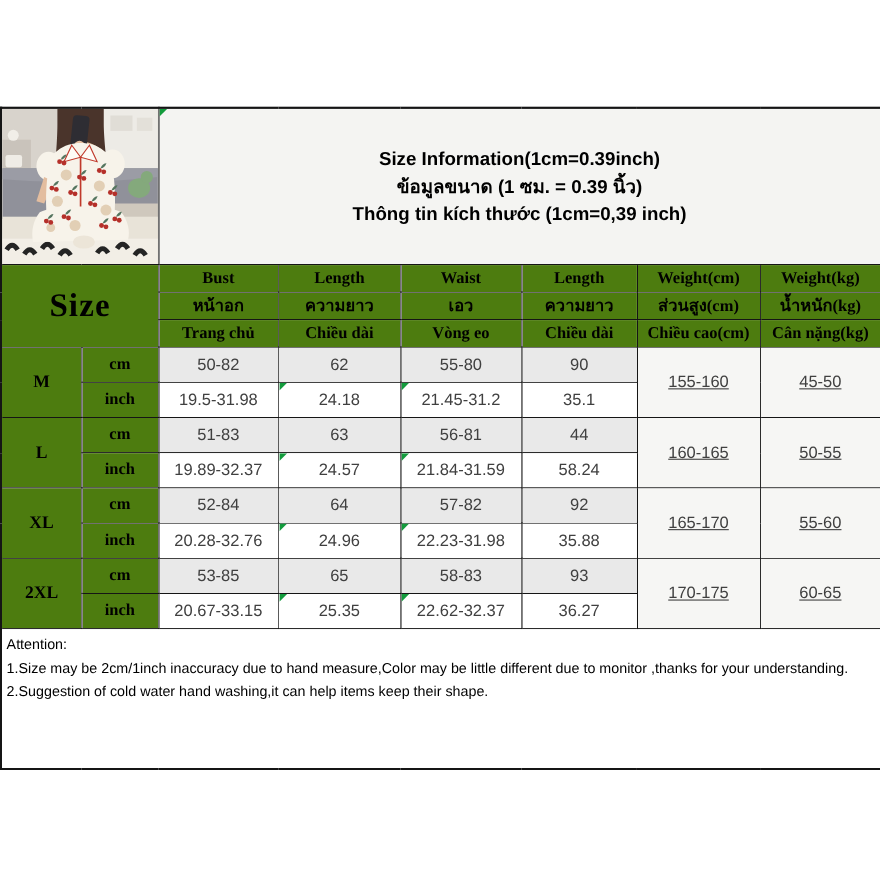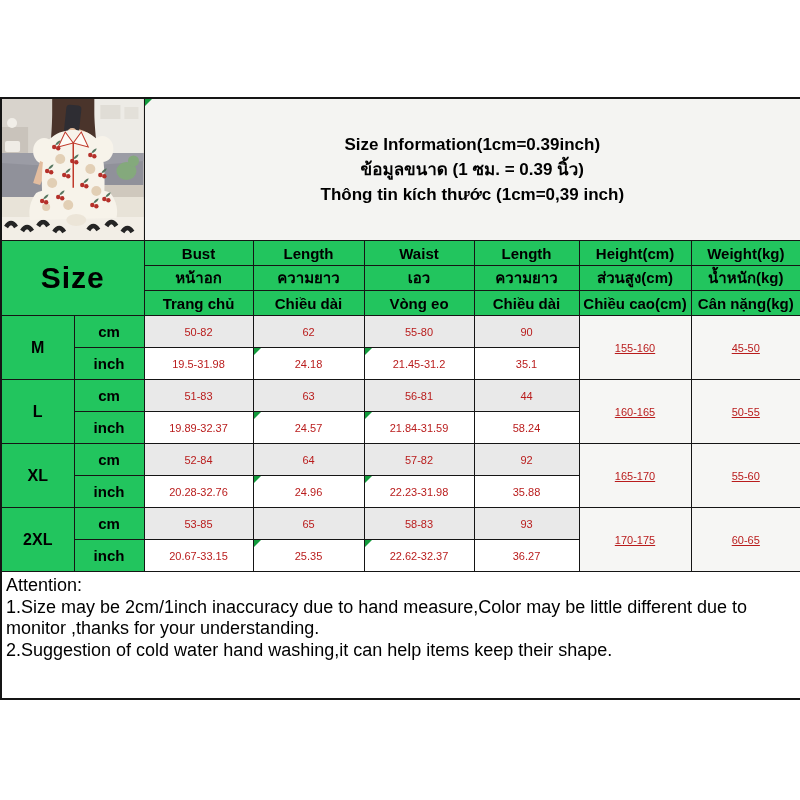--- a/index.html
+++ b/index.html
@@ -9,33 +9,33 @@
   }
   .sheet{position:absolute;top:97px;left:0;width:648px;}
   table{border-collapse:collapse;table-layout:fixed;width:800px;border:2px solid #151515;}
   td{border:1px solid #151515;text-align:center;vertical-align:middle;padding:0;overflow:hidden;position:relative;}
   
   .r-top td{height:141px;}
   .r-h td{height:24px;}
   .r-d td{height:31px;margin-left:24px;}
   .r-att td{height:126px;vertical-align:top;text-align:left;}
   
-  .f-gray{background:#22c55e;}
+  .f-gray{background:#4d7c0f;font-family:Liberation Serif, serif;}
   .f-cm{background:#e9e9e9;}
   .f-white{background:#ffffff;}
   .f-soft{background:#f6f6f4;text-decoration:underline;}
   
   .title-cell{background:#f4f4f2;}
   .t-line{font-weight:bold;font-size:17px;line-height:25px;color:#000;}
   .corner{font-size:30px;font-weight:bold;letter-spacing:1px;color:#000;}
   .hd{font-weight:bold;font-size:15px;color:#000;}
   .sz{font-weight:bold;font-size:16px;color:#000;}
   .unit{font-weight:bold;font-size:15px;color:#000;}
-  .val{font-size:11px;color:#b91c1c;}
-  .att{padding:3px 6px 0 4px;font-size:18px;line-height:21.5px;color:#000;}
+  .val{font-size:15px;color:#404040;}
+  .att{padding:3px 6px 0 4px;font-size:13px;line-height:21.5px;color:#000;}
   .att .att-head{margin-bottom:0;}
   
   .flag{position:absolute;top:0;left:0;width:0;height:0;
         border-top:7px solid #129b3c;border-right:7px solid transparent;}
   .photo-cell{padding:0;line-height:0;background:#d8d3cc;}
   .photo-cell svg{display:block;width:100%;height:100%;}
 </style>
 </head>
 <body>
 
@@ -132,21 +132,21 @@
       <div class="t-line">Thông tin kích thước (1cm=0,39 inch)</div>
     </td>
   </tr>
 
   <tr class="r-h">
     <td colspan="2" rowspan="3" class="f-gray corner">Size</td>
     <td class="f-gray hd">Bust</td>
     <td class="f-gray hd">Length</td>
     <td class="f-gray hd">Waist</td>
     <td class="f-gray hd">Length</td>
-    <td class="f-gray hd">Height(cm)</td>
+    <td class="f-gray hd">Weight(cm)</td>
     <td class="f-gray hd">Weight(kg)</td>
   </tr>
   <tr class="r-h">
     <td class="f-gray hd">หน้าอก</td>
     <td class="f-gray hd">ความยาว</td>
     <td class="f-gray hd">เอว</td>
     <td class="f-gray hd">ความยาว</td>
     <td class="f-gray hd">ส่วนสูง(cm)</td>
     <td class="f-gray hd">น้ำหนัก(kg)</td>
   </tr>

